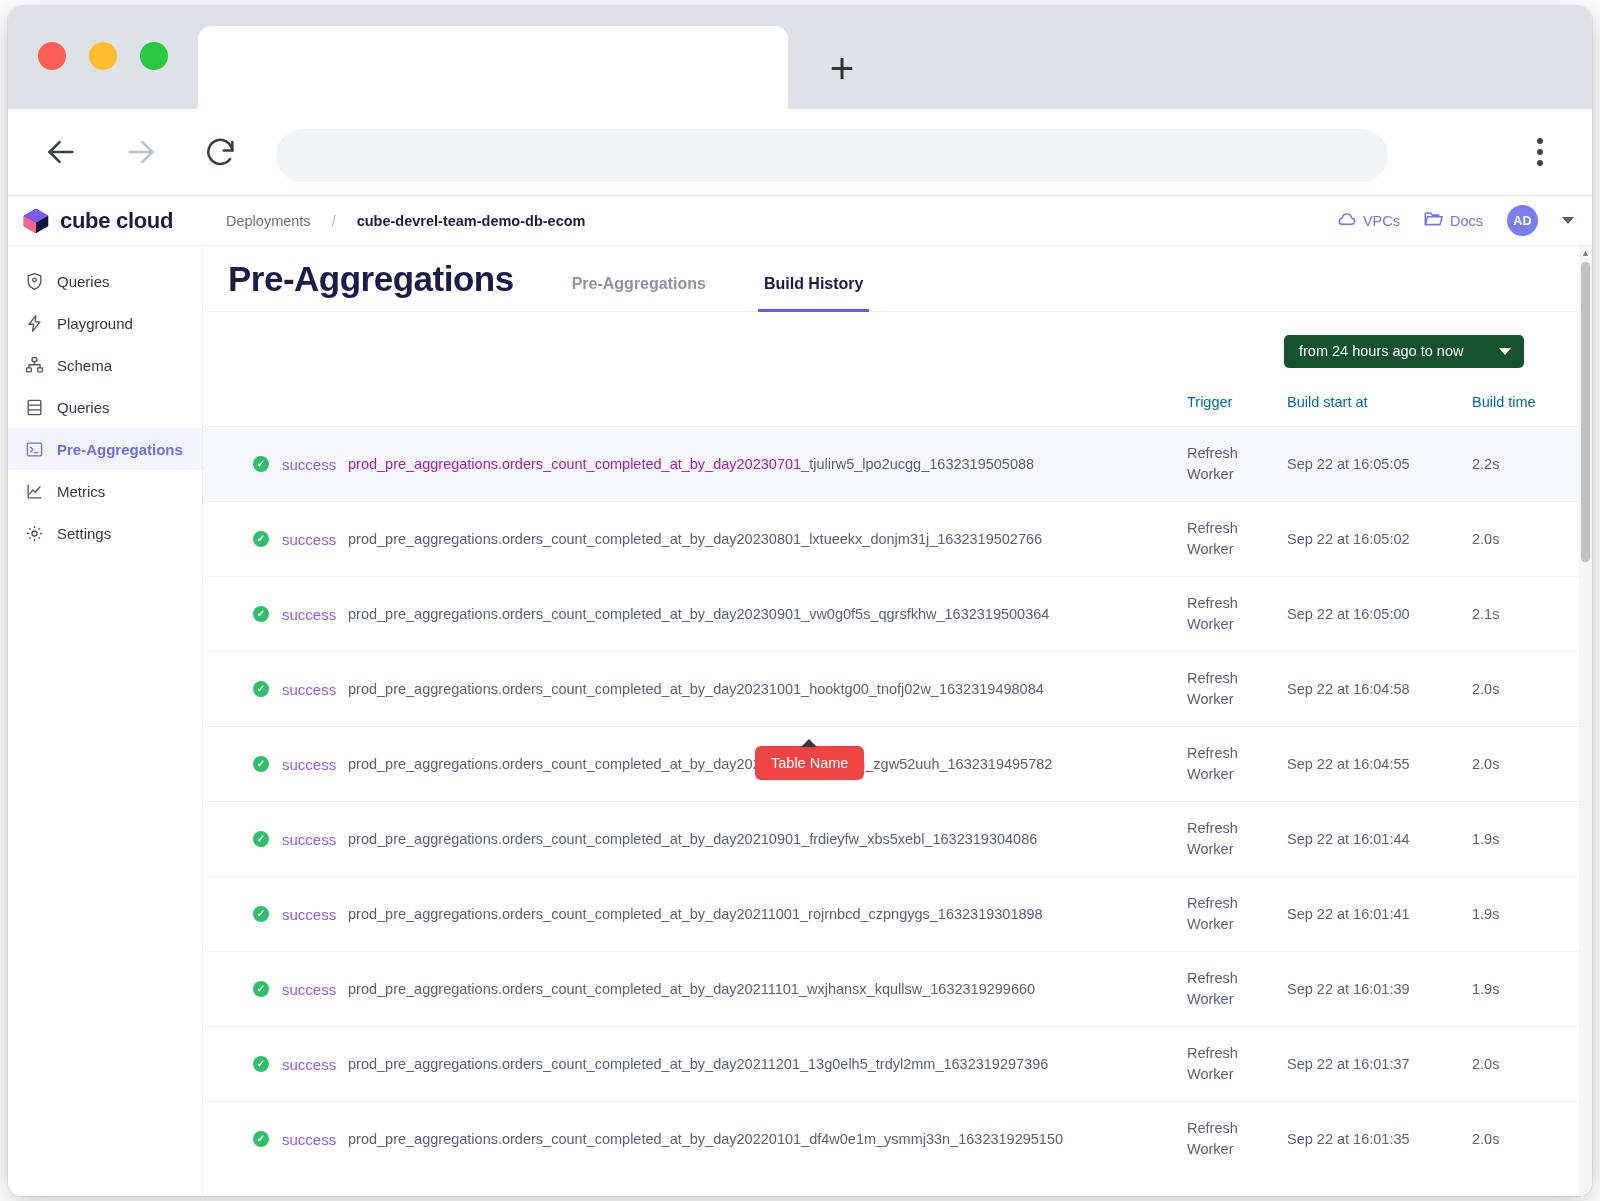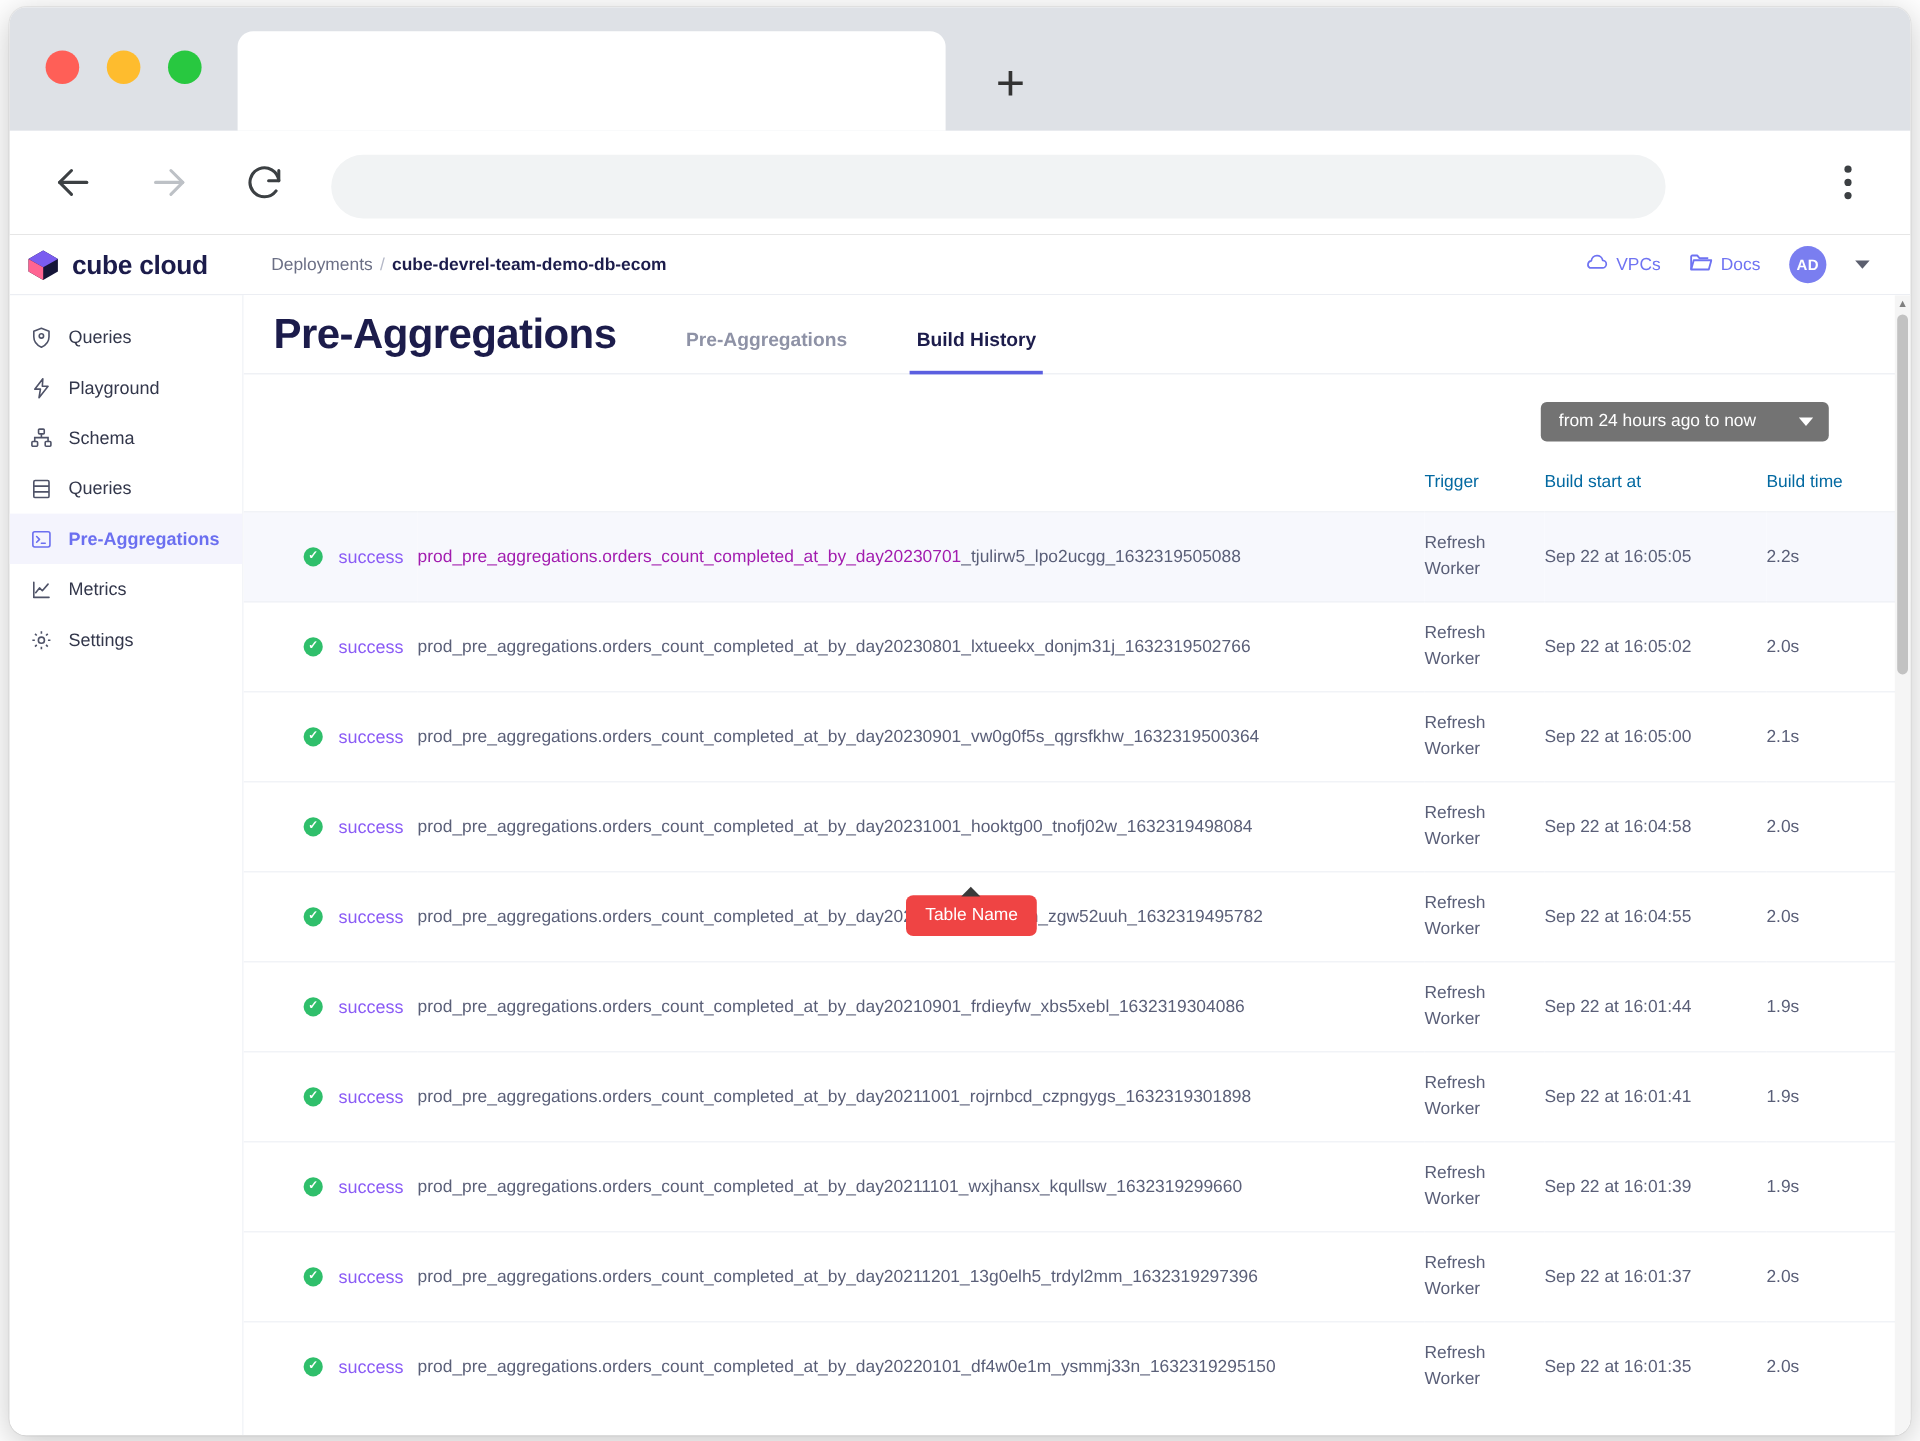--- a/index.html
+++ b/index.html
@@ -133,34 +133,34 @@
   .logo-text {
     font-size: 22px;
     font-weight: 700;
     color: #1c1c4b;
     letter-spacing: -.3px;
   }
 
   .crumbs {
     display: flex;
     align-items: center;
-    gap: 6px;
+    gap: 21px;
     font-size: 14.5px;
     margin-left: 23px;
   }
   .crumb-link { color: #6b6f85; cursor: pointer; }
   .crumb-sep { color: #b4b8c7; }
   .crumb-current { color: #1c1c4b; font-weight: 700; }
 
   .header-right {
     margin-left: auto;
     display: flex;
     align-items: center;
     gap: 24px;
-    padding-right: 34px;
+    padding-right: 18px;
     color: #6f73f2;
     font-size: 14.5px;
   }
   .hr-item { display: flex; align-items: center; gap: 7px; cursor: pointer; }
   .avatar {
     width: 31px; height: 31px; border-radius: 50%;
     background: #7a7ef0; color: #fff;
     display: flex; align-items: center; justify-content: center;
     font-size: 12.5px; font-weight: 700; letter-spacing: .3px;
     cursor: pointer;
@@ -507,21 +507,21 @@
 
         <div class="page-head">
           <div class="page-title">Pre-Aggregations</div>
           <div class="tabs">
             <div class="ptab">Pre-Aggregations</div>
             <div class="ptab active">Build History</div>
           </div>
         </div>
 
         <div class="toolrow">
-          <div class="daterange" style="background: #737373;">
+          <div class="daterange" style="background: #14532d;">
             <span>from 24 hours ago to now</span>
             <span class="caret"></span>
           </div>
         </div>
 
         <table class="builds">
           <thead>
             <tr>
               <th class="col-status"></th>
               <th class="col-table"></th>

